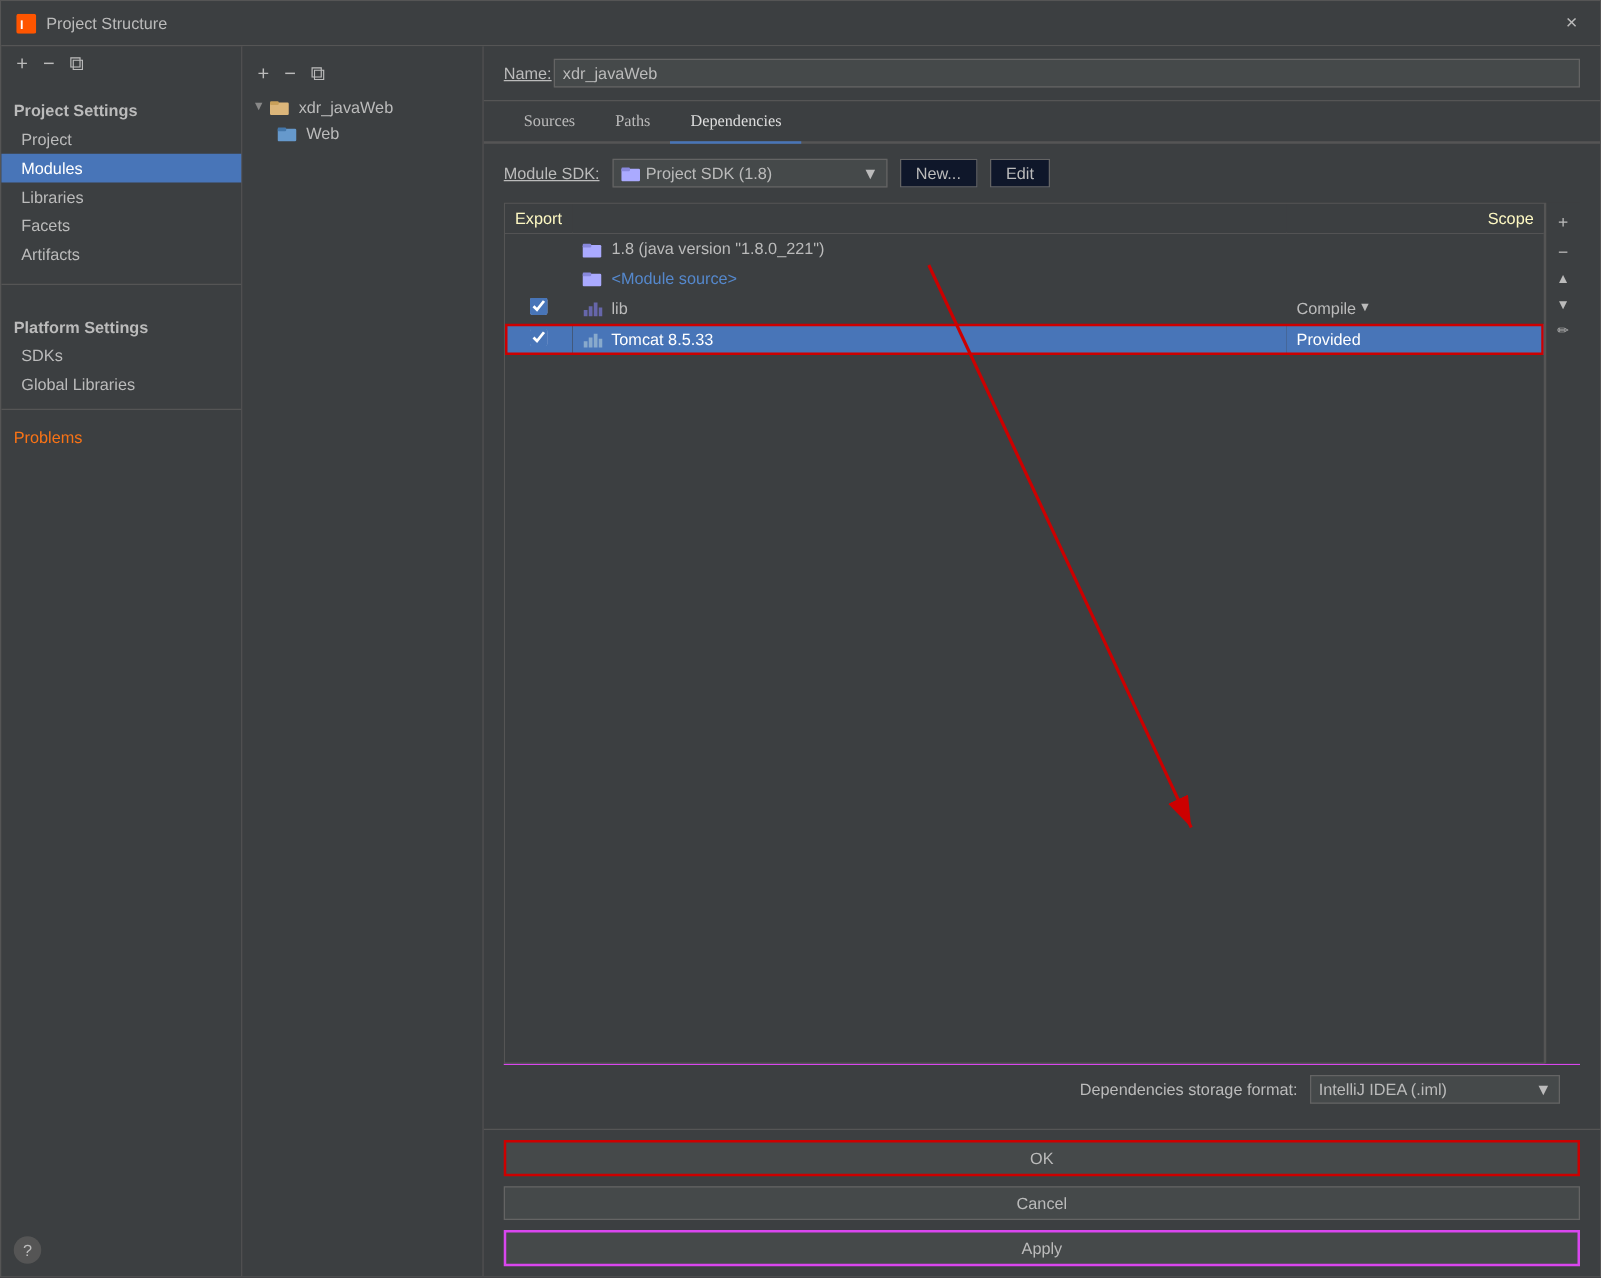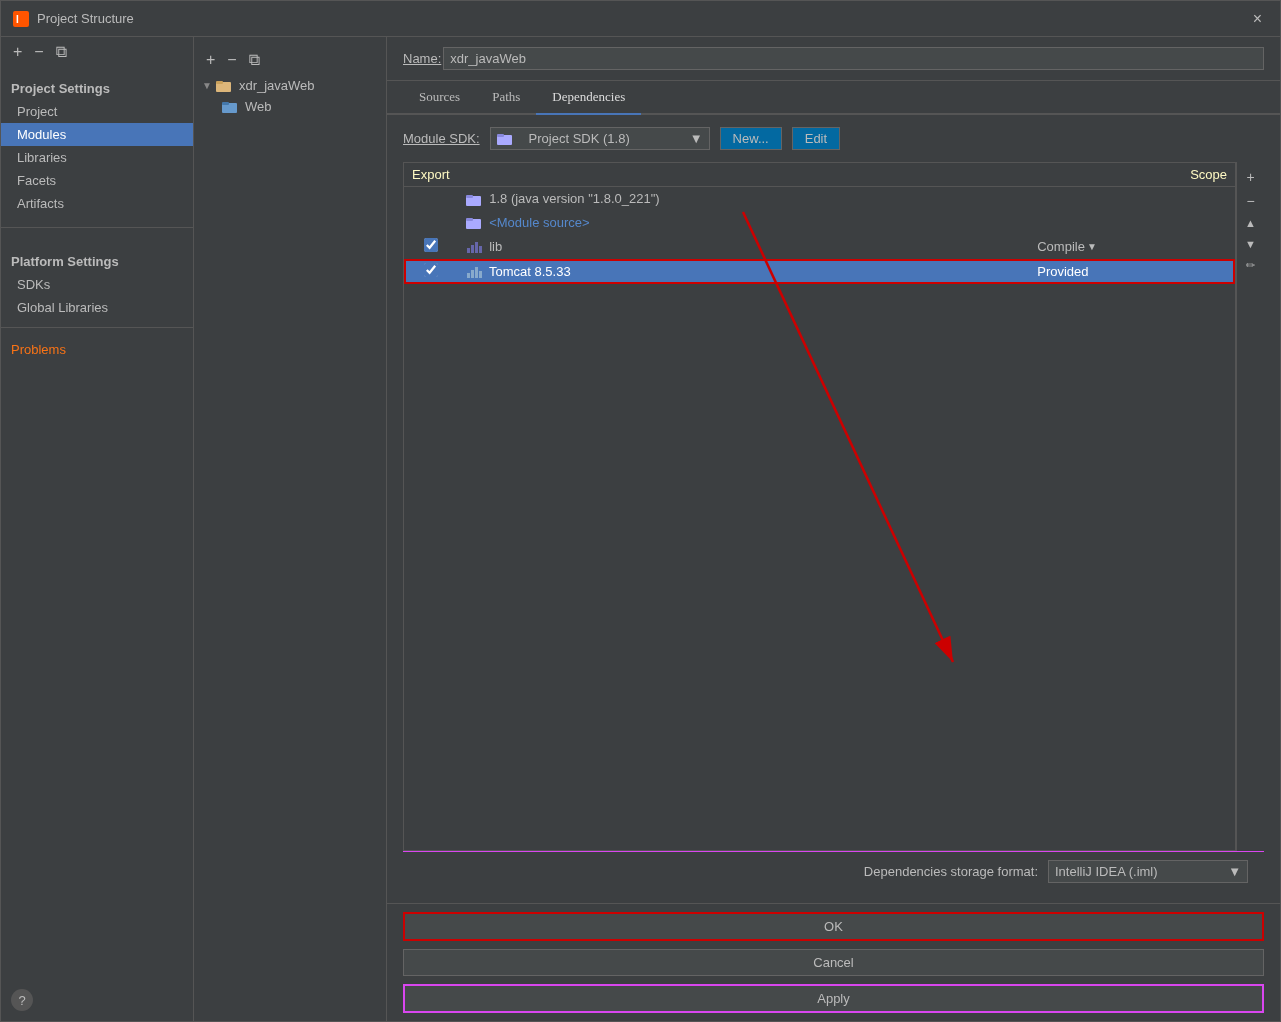--- a/index.html
+++ b/index.html
@@ -191,27 +191,27 @@
     }
 
     .sdk-select {
       background: #45494a;
       border: 1px solid #646464;
       color: #bbb;
       padding: 3px 6px;
       font-size: 13px;
       display: flex;
       align-items: center;
-      gap: 16px;
+      gap: 4px;
       min-width: 220px;
       cursor: pointer;
     }
 
     .sdk-btn {
-      background: #0369a1;
+      background: #0f172a;
       border: 1px solid #646464;
       color: #bbb;
       padding: 3px 12px;
       font-size: 13px;
       cursor: pointer;
     }
 
     .deps-table-container {
       flex: 1;
       border: 1px solid #555;

